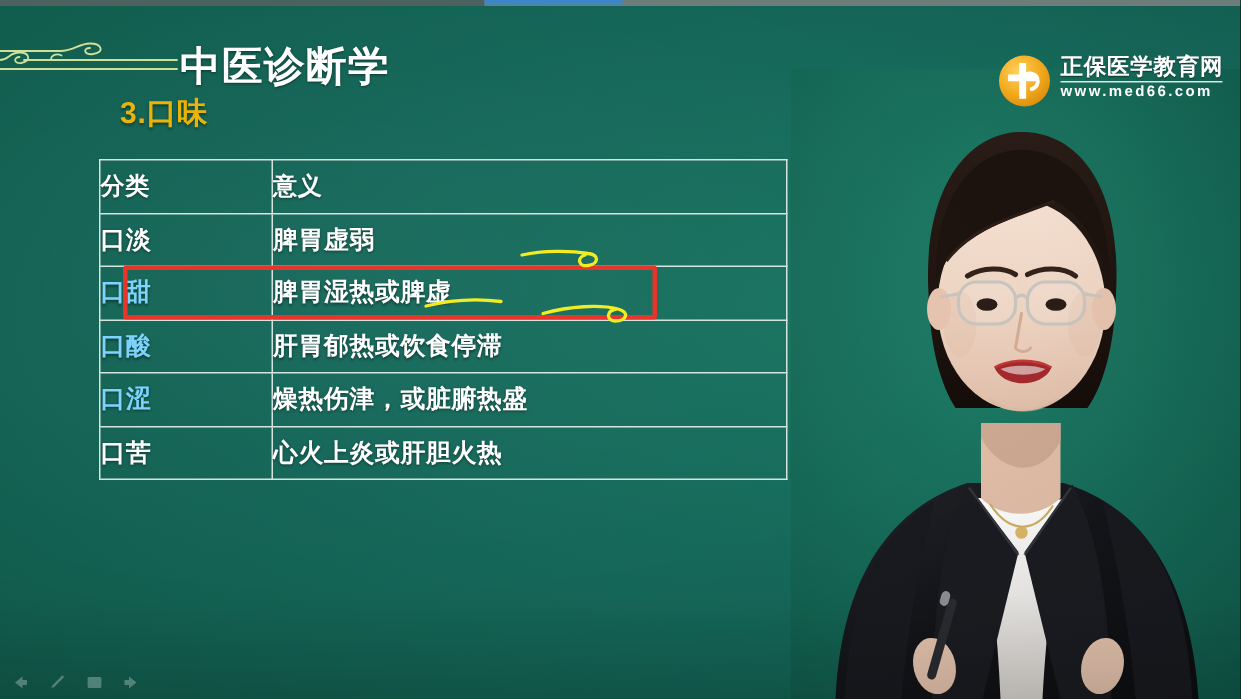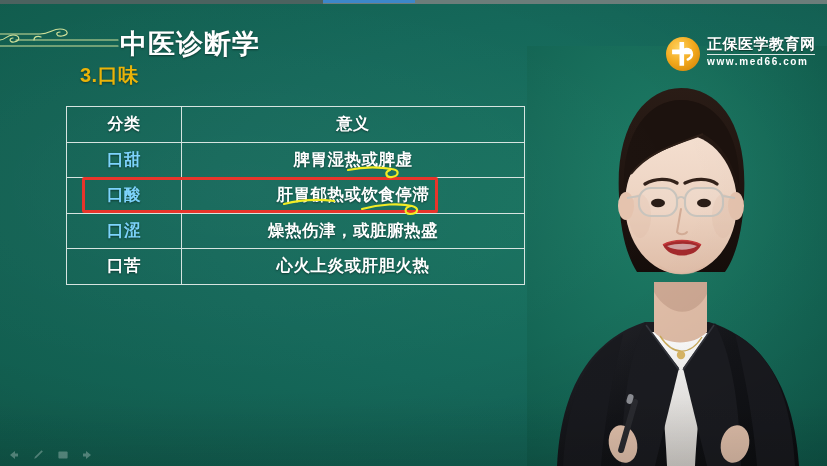--- a/index.html
+++ b/index.html
@@ -84,21 +84,21 @@
   
   #tbl{
     position:absolute;left:66px;top:106px;
     width:458px;
     border-collapse:collapse;
     table-layout:fixed;
   }
   #tbl td{
     border:1.5px solid #d6e4e0;
     height:35.5px;
-    text-align:center;
+    text-align:left;
     vertical-align:middle;
     font-size:16.5px;
     font-weight:bold;
     color:#ffffff;
     text-shadow:0 1px 2px rgba(0,0,0,.45);
     padding:0;
     white-space:nowrap;
     letter-spacing:.5px;
     margin-left:20px;
   }
@@ -283,20 +283,24 @@
     <div id="logo-url">www.med66.com</div>
   </div>
 
   <table id="tbl">
     <tbody id="tbl-body">
         <tr class="head">
           <td class="c1">分类</td>
           <td class="c2">意义</td>
         </tr>
         <tr>
+          <td class="c1">口淡</td>
+          <td class="c2">脾胃虚弱</td>
+        </tr>
+        <tr>
           <td class="c1 hl">口甜</td>
           <td class="c2">脾胃湿热或脾虚</td>
         </tr>
         <tr>
           <td class="c1 hl">口酸</td>
           <td class="c2">肝胃郁热或饮食停滞</td>
         </tr>
         <tr>
           <td class="c1 hl">口涩</td>
           <td class="c2">燥热伤津，或脏腑热盛</td>

